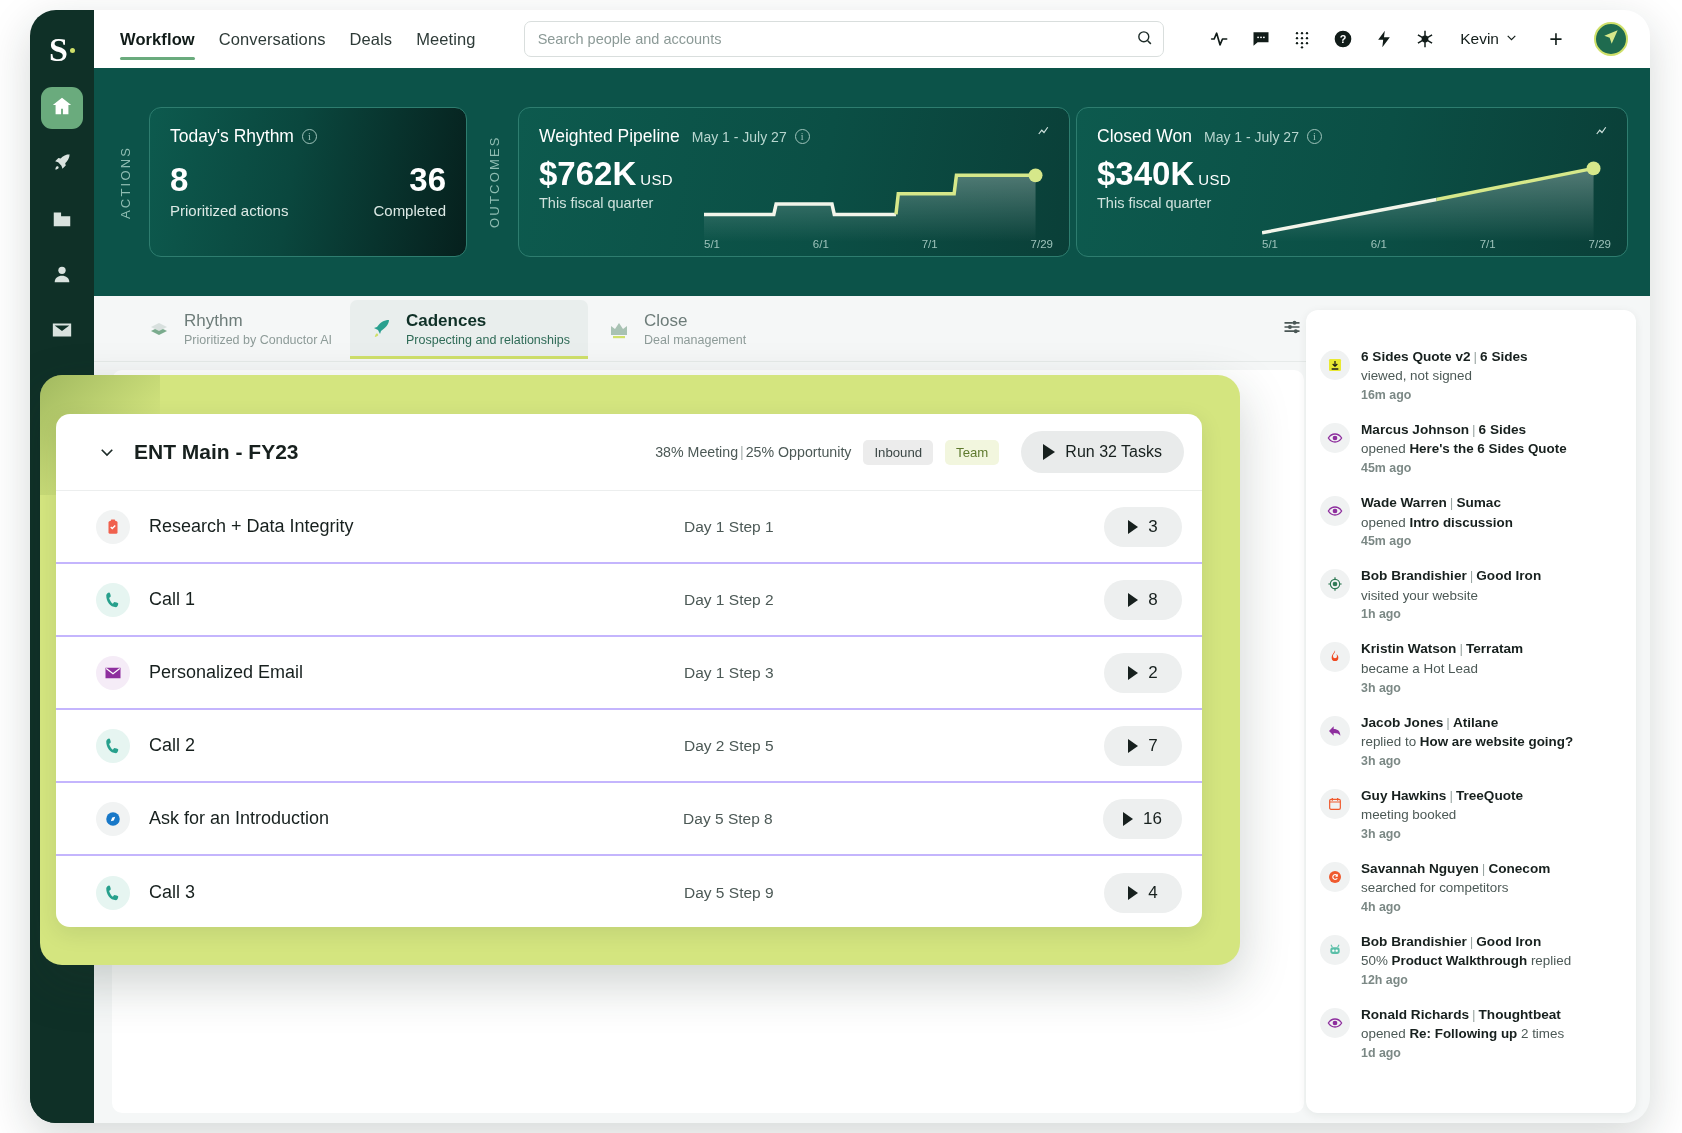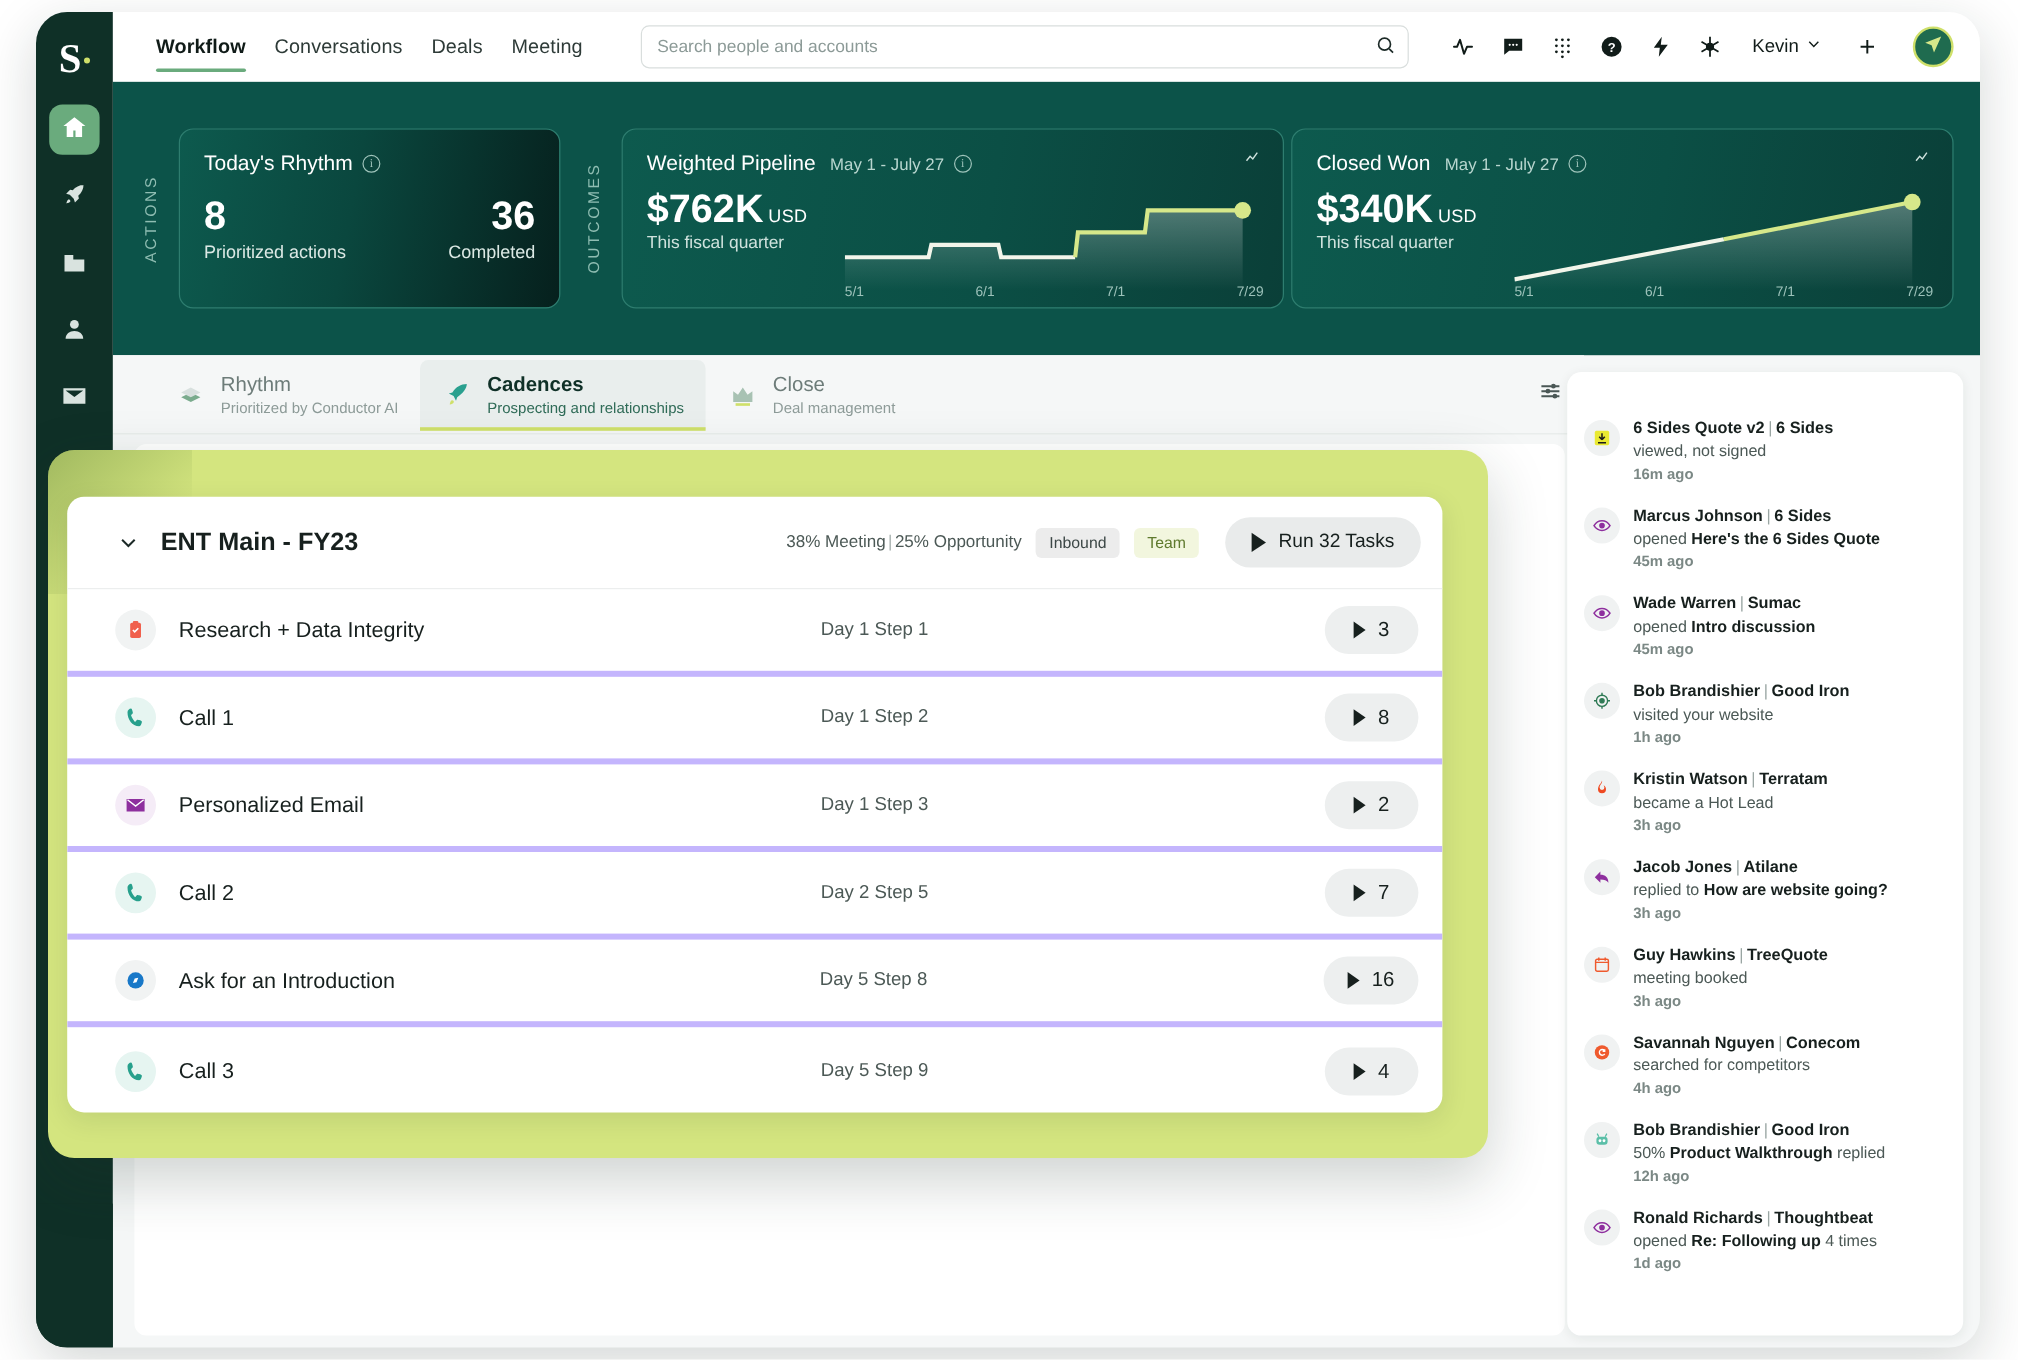--- a/index.html
+++ b/index.html
@@ -41,21 +41,21 @@
     color: #d9e3df;
   }
   .rail-item.active { background: #6aab7d; color:#fff; }
   .rail-item svg { width:22px; height:22px; fill: currentColor; }
 
   
   .topbar {
     position: absolute; left: 64px; top: 0; right: 0; height: 58px;
     background: #ffffff;
     display: flex; align-items: center;
-    padding: 0 22px 0 36px;
+    padding: 0 22px 0 26px;
     z-index: 5;
   }
   .nav { display:flex; align-items:center; gap: 24px; height: 58px; }
   .nav-item {
     font-size: 16.5px; color: #2e3b38; letter-spacing:.1px;
     height: 58px; display:flex; align-items:center; position: relative;
   }
   .nav-item.active { font-weight: 700; color:#101b18; }
   .nav-item.active::after {
     content:""; position:absolute; left:0; right:0; bottom: 8px; height: 3px;
@@ -209,21 +209,21 @@
     display:flex;align-items:center;gap:10px;
     background:#e9ebeb; color:#17201e; border:0; border-radius: 22px;
     height: 42px; padding: 0 22px; font-size:16px; font-family:"Liberation Sans",sans-serif;
     margin-left: 10px; cursor:pointer;
   }
   .run-btn .play { width:0;height:0;border-left:12px solid #17201e;border-top:8px solid transparent;border-bottom:8px solid transparent;}
 
   .steps { border-top: 1px solid #eceeee; }
   .step-row {
     display:flex; align-items:center; height: 73px; padding: 0 20px 0 40px;
-    border-bottom: 5px solid #c4b5fd;
+    border-bottom: 2px solid #c4b5fd;
   }
   .step-row:last-child { border-bottom: 0; }
   .step-ico { width:34px;height:34px;border-radius:50%;background:#f1f3f3;display:flex;align-items:center;justify-content:center;flex:0 0 34px;}
   .step-ico svg{width:18px;height:18px;}
   .step-name { font-size:18px; color:#17201e; margin-left:19px; }
   .step-when { font-size:15.5px; color:#4c5956; margin-left:auto; width: 420px;}
   .count-pill {
     display:flex;align-items:center;gap:10px; justify-content:center;
     background:#edefef; border-radius:20px; height:40px; min-width:78px; padding:0 20px;
     font-size:17px; color:#17201e; border:0; cursor:pointer; font-family:"Liberation Sans",sans-serif;
@@ -759,21 +759,21 @@
 
         <div class="feed-item">
           <span class="fi-ico">
               <svg viewBox="0 0 24 24" fill="none" stroke="#8e2f9e" stroke-width="1.9">
                 <path d="M2 12s3.8-6 10-6 10 6 10 6-3.8 6-10 6-10-6-10-6z"></path>
                 <circle cx="12" cy="12" r="2.6" fill="#8e2f9e"></circle>
               </svg>
             </span>
           <span class="fi-body">
             <span class="fi-title" style="display:block"><span>Ronald Richards</span><span class="sep">|</span><span>Thoughtbeat</span></span>
-            <span class="fi-desc" style="display:block"><span>opened </span><b>Re: Following up</b><span> 4 times</span></span>
+            <span class="fi-desc" style="display:block"><span>opened </span><b>Re: Following up</b><span> 2 times</span></span>
             <span class="fi-time" style="display:block">1d ago</span>
           </span>
         </div>
 
       </div>
     </div>
 
   </div>
 </div>
 

